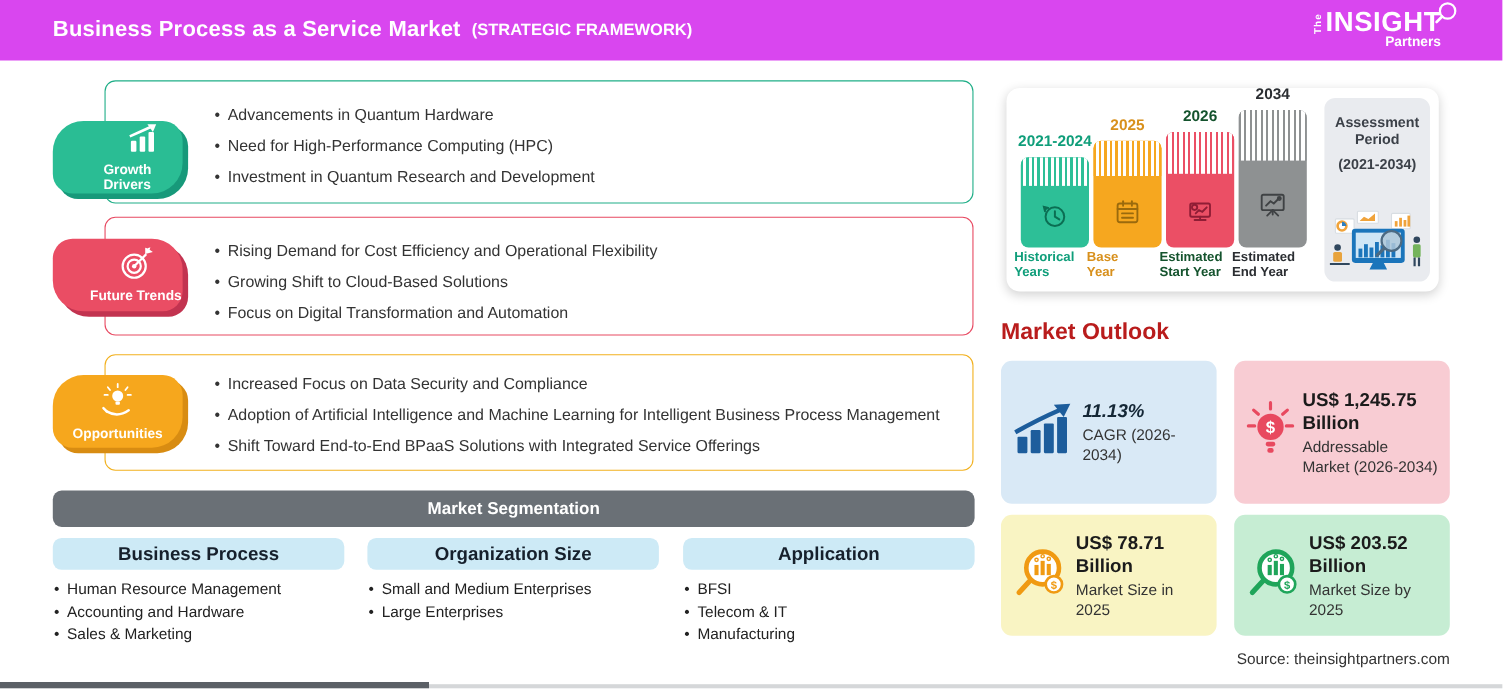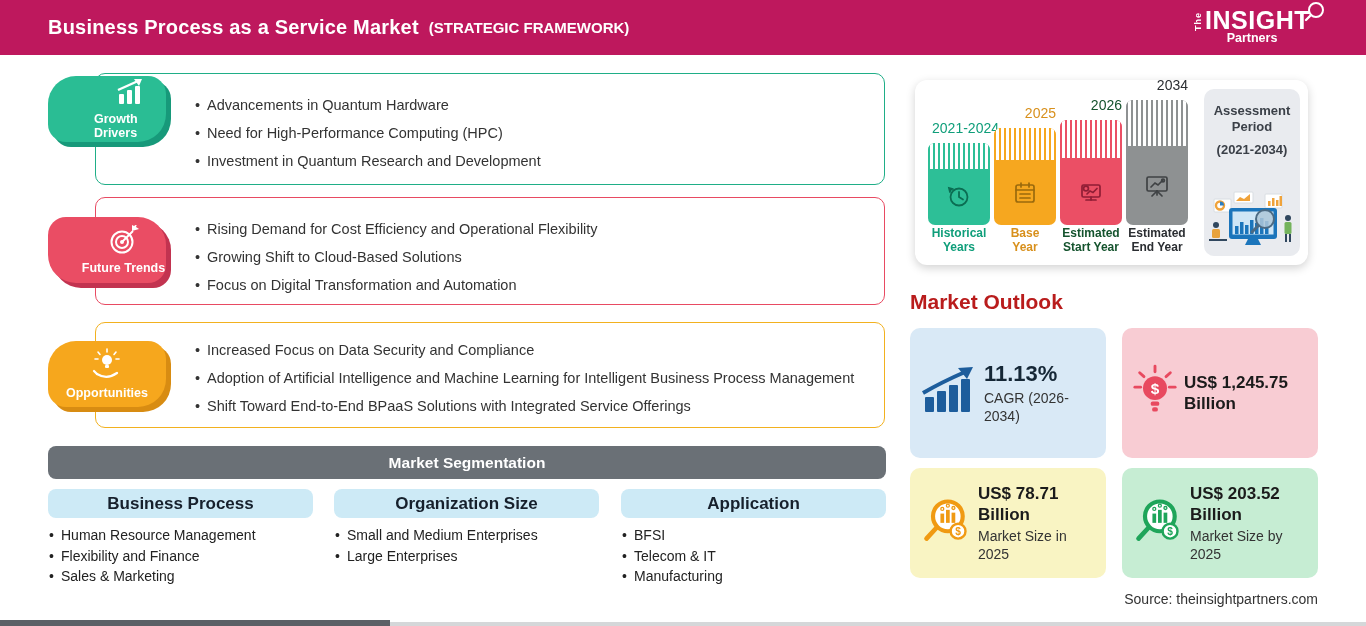--- a/index.html
+++ b/index.html
@@ -3,43 +3,43 @@
 <meta charset="utf-8">
 <style>
   * { box-sizing: border-box; }
   html,body { margin:0; padding:0; }
   body {
     width:1366px; height:626px; position:relative; overflow:hidden;
     background:#ffffff; font-family:"Liberation Sans", sans-serif; color:#333;
   }
   
   .header { position:absolute; left:0; top:0; width:1366px; height:55px;
-    background:#be185d; display:flex; align-items:center; }
+    background:#d946ef; display:flex; align-items:center; }
   .header-title { color:#fff; font-size:20px; font-weight:bold; margin-left:48px; letter-spacing:.2px; }
   .header-sub { color:#fff; font-size:15px; font-weight:600; margin-left:10px; }
   .logo { position:absolute; right:56px; top:9px; color:#fff; }
   .logo-row { display:flex; align-items:flex-end; }
   .logo-the { writing-mode:vertical-rl; transform:rotate(180deg); font-size:9px; font-weight:bold;
     letter-spacing:1px; margin-right:2px; line-height:9px; }
   .logo-insight { font-size:25px; font-weight:bold; letter-spacing:.5px; line-height:22px; position:relative; }
   .logo-mag { position:absolute; right:-16px; top:-8px; }
-  .logo-partners { font-size:12.5px; font-weight:bold; text-align:center; margin-top:0px; }
+  .logo-partners { font-size:12.5px; font-weight:bold; text-align:right; margin-top:0px; }
   
   .panel { position:absolute; left:95px; width:790px; border-radius:10px; background:#fff; }
   .panel ul { position:absolute; left:97px; margin:0; padding:0; list-style:none; width:700px; }
   .panel li { position:relative; padding-left:14px; font-size:14.5px; line-height:19px;
     margin-bottom:9px; color:#333; }
   .panel li::before { content:"•"; position:absolute; left:2px; top:0; color:#333; }
   .badge { position:absolute; left:48px; width:118px; height:66px; z-index:3;
     display:flex; flex-direction:column; align-items:center; justify-content:center;
     color:#fff; }
   .badge-label { font-size:12.5px; font-weight:bold; margin-top:2px; }
   .sec1 .panel { border:1.6px solid #1fae87; top:73px; height:112px; }
   .sec1 ul { top:22px; }
-  .sec1 .badge { top:76px; background:#2abd94; border-radius:28px 18px 28px 18px;
+  .sec1 .badge { top:110px; background:#2abd94; border-radius:28px 18px 28px 18px;
     box-shadow:5px 5px 0 #17997a;padding-left:46px; }
   .sec2 .panel { border:1.6px solid #e84a62; top:197px; height:108px; }
   .sec2 ul { top:22px; }
   .sec2 .badge { top:217px; background:#ea4d64; border-radius:18px 28px 18px 28px;
     box-shadow:5px 5px 0 #c23350;padding-left:33px; }
   .sec3 .panel { border:1.6px solid #f2b11f; top:322px; height:106px; }
   .sec3 ul { top:18px; }
   .sec3 .badge { top:341px; background:#f6a71d; border-radius:28px 18px 28px 18px;
     box-shadow:5px 5px 0 #d88c12; }
   
@@ -53,42 +53,42 @@
   .seg-col li { position:relative; padding-left:13px; font-size:14px; line-height:20.5px; color:#222; }
   .seg-col li::before { content:"•"; position:absolute; left:1px; top:0; }
   
   .chart-card { position:absolute; left:915px; top:80px; width:393px; height:185px;
     background:#fff; border-radius:12px; box-shadow:0 3px 10px rgba(0,0,0,0.18); }
   .tbar { position:absolute; bottom:40px; width:62px; border-radius:7px; overflow:hidden;
     display:flex; flex-direction:column; }
   .tbar .stripes { width:100%; }
   .tbar .solid { flex:1; position:relative; }
   .tbar .solid svg { position:absolute; left:50%; top:50%; transform:translate(-50%,-50%); }
-  .tyear { position:absolute; text-align:right; font-size:14px; font-weight:normal; }
-  .tlabel { position:absolute; top:147px; width:74px; text-align:center;
+  .tyear { position:absolute; text-align:center; font-size:14px; font-weight:bold; }
+  .tlabel { position:absolute; top:147px; width:74px; 
     font-size:12px; font-weight:bold; line-height:13.5px; white-space:pre-line; }
   .tb-green  { left:13px;  height:82px;  background:#2dbf97; }
   .tb-orange { left:79px;  height:97px;  background:#f6a71f; }
   .tb-red    { left:145px; height:105px; background:#eb4f65; }
   .tb-gray   { left:211px; height:125px; background:#8e9192; }
   .tb-green  .stripes { height:26px; background:repeating-linear-gradient(90deg,#2dbf97 0 2px,#fff 2px 5px); }
   .tb-orange .stripes { height:32px; background:repeating-linear-gradient(90deg,#f6a71f 0 2px,#fff 2px 5px); }
   .tb-red    .stripes { height:38px; background:repeating-linear-gradient(90deg,#eb4f65 0 2px,#fff 2px 5px); }
   .tb-gray   .stripes { height:46px; background:repeating-linear-gradient(90deg,#8e9192 0 2px,#fff 2px 5px); }
   .c-green { color:#0f9e7a; } .c-orange { color:#d8901c; } .c-red { color:#14532d; } .c-dark { color:#2b2e32; }
   .assess { position:absolute; left:289px; top:9px; width:96px; height:167px;
     background:#e9ebef; border-radius:10px; text-align:center; }
   .assess-title { font-size:13px; font-weight:bold; color:#3b4048; margin-top:14px; white-space:pre-line; line-height:16px; }
   .assess-range { font-size:13px; font-weight:bold; color:#3b4048; margin-top:7px; }
   .assess svg { position:absolute; left:3px; bottom:4px; }
   
   .outlook-title { position:absolute; left:910px; top:290px; font-size:21px; font-weight:bold; color:#b91c1c; }
   .ocard { position:absolute; border-radius:10px; display:flex; align-items:center; padding:0 10px 0 10px; }
   .ocard-text { margin-left:6px; }
-  .ocard-big { font-size:22px; font-weight:bold; color:#152736; }
+  .ocard-big { font-size:17px; font-weight:bold; color:#152736;font-style:italic; }
   .ocard-value { font-size:17px; font-weight:bold; color:#1b1b1b; line-height:21px; white-space:pre-line; }
   .ocard-desc { font-size:14px; color:#333; line-height:18.5px; margin-top:2px; }
   .oc1 { left:910px;  top:328px; width:196px; height:130px; background:#d9e9f6; }
   .oc2 { left:1122px; top:328px; width:196px; height:130px; background:#f8ccd3; }
   .oc3 { left:910px;  top:468px; width:196px; height:110px; background:#f9f4c3; }
   .oc4 { left:1122px; top:468px; width:196px; height:110px; background:#c6edd3; }
   
   .source { position:absolute; right:48px; top:591px; font-size:14px; color:#333; }
   .strip-dark  { position:absolute; left:0; bottom:0; width:390px; height:6px; background:#5b6066; }
   .strip-light { position:absolute; left:390px; right:0; bottom:0; height:4px; background:#d5d7d9; }
@@ -189,21 +189,21 @@
 </div>
 
 <div class="seg-bar">Market Segmentation</div>
 
 <div class="seg-head" style="left:48px">Business Process</div>
 <div class="seg-head" style="left:334px">Organization Size</div>
 <div class="seg-head" style="left:621px">Application</div>
 
 <ul class="seg-col" style="left:48px">
   <li>Human Resource Management</li>
-  <li>Flexibility and Finance</li>
+  <li>Accounting and Hardware</li>
   <li>Sales &amp; Marketing</li>
 </ul>
 <ul class="seg-col" style="left:334px">
   <li>Small and Medium Enterprises</li>
   <li>Large Enterprises</li>
 </ul>
 <ul class="seg-col" style="left:621px">
   <li>BFSI</li>
   <li>Telecom &amp; IT</li>
   <li>Manufacturing</li>
@@ -350,20 +350,21 @@
         </g>
         <circle cx="24" cy="25" r="12.5" fill="#e8495f"></circle>
         <text x="24" y="31" text-anchor="middle" font-family="Liberation Sans, sans-serif" font-size="16" font-weight="bold" fill="#fff">$</text>
         <rect x="19.5" y="39" width="9" height="4.5" rx="2" fill="#e8495f"></rect>
         <rect x="21" y="45" width="6" height="4.5" rx="2" fill="#e8495f"></rect>
       </svg>
   </span>
   <div class="ocard-text" style="width:126px">
     <div class="ocard-value">US$ 1,245.75
 Billion</div>
+    <div class="ocard-desc">Addressable Market (2026-2034)</div>
   </div>
 </div>
 
 <div class="ocard oc3">
   <span>
     <svg width="52" height="52" viewBox="0 0 56 52">
         <circle cx="30" cy="21" r="16" fill="#fff" stroke="#f09a12" stroke-width="4.5"></circle>
         <g fill="#f09a12">
           <rect x="22" y="18" width="4" height="10"></rect>
           <rect x="28" y="14" width="4" height="14"></rect>

